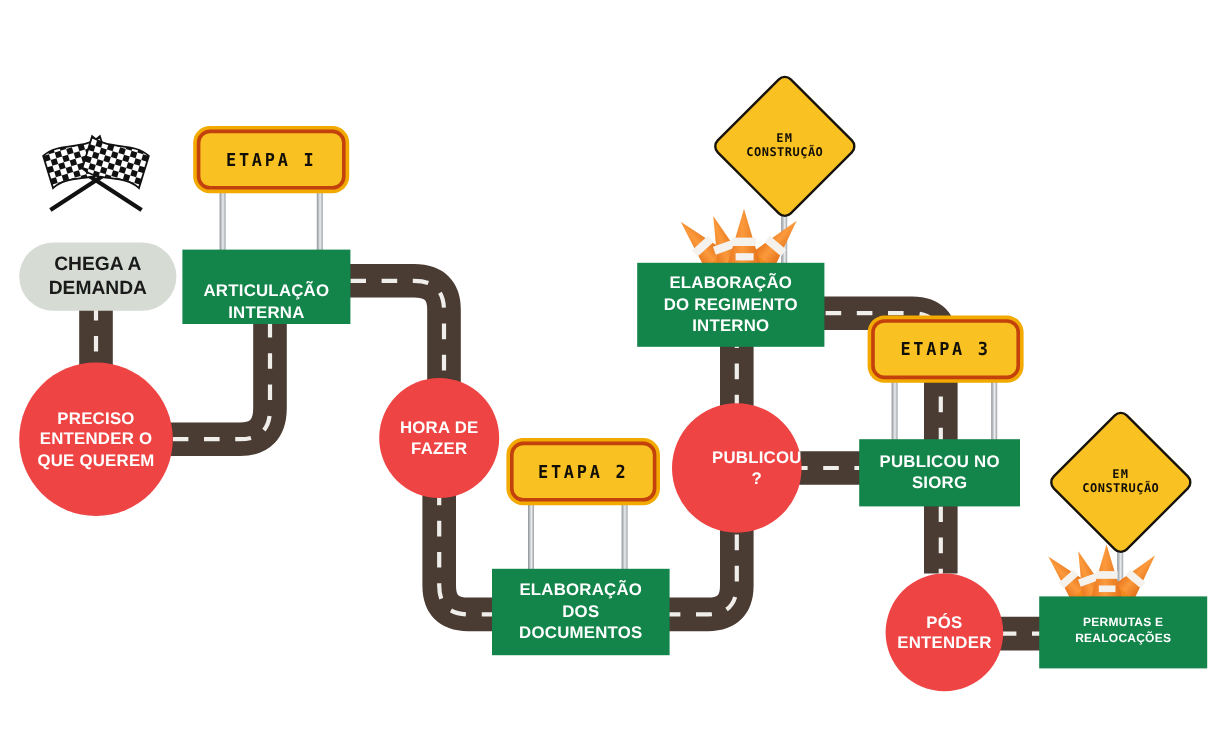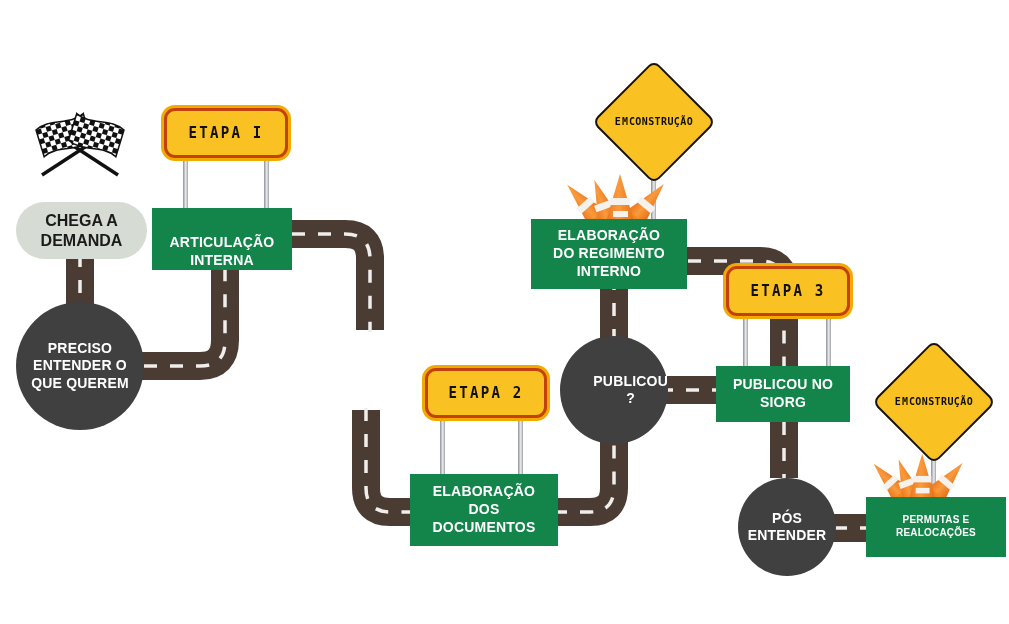--- a/index.html
+++ b/index.html
@@ -24,21 +24,21 @@
     width: 1009px;
     height: 624px;
   }
   #roadsvg { z-index: 1; }
   #iconsvg { z-index: 5; pointer-events: none; }
 
   
   .circle-node {
     position: absolute;
     border-radius: 50%;
-    background: #404040;
+    background: #ef4444;
     color: #ffffff;
     display: flex;
     align-items: center;
     justify-content: center;
     text-align: center;
     font-weight: bold;
     letter-spacing: 0.2px;
     line-height: 1.22;
     z-index: 3;
   }
@@ -114,20 +114,21 @@
     border: 2px solid #17130a;
     transform: rotate(45deg);
     border-radius: 8px;
     box-sizing: border-box;
   }
   .diamond-text {
     position: absolute;
     left: 0; top: 0;
     width: 100%; height: 100%;
     display: flex;
+    flex-direction: column;
     align-items: center;
     justify-content: center;
     color: #120f06;
     font-family: "DejaVu Sans Mono", monospace;
     font-weight: bold;
     line-height: 1.22;
     text-align: center;
   }
   .diamond-text .l1 { font-size: 10px; letter-spacing: 1px; }
   .diamond-text .l2 { font-size: 10px; letter-spacing: 0.4px; }
@@ -266,20 +267,26 @@
   </div>
 
   <div class="circle-node" style="left:16px; top:302px; width:128px; height:128px; font-size:14px;">
     <div>
       <div>PRECISO</div>
       <div>ENTENDER O</div>
       <div>QUE QUEREM</div>
     </div>
   </div>
 
+  <div class="circle-node" style="left:316px; top:315px; width:100px; height:100px; font-size:14px;">
+    <div>
+      <div>HORA DE</div>
+      <div>FAZER</div>
+    </div>
+  </div>
 
   <div class="circle-node" style="left:560px; top:336px; width:108px; height:108px; font-size:14px;justify-content:flex-end;">
     <div>
       <div>PUBLICOU</div>
       <div>?</div>
     </div>
   </div>
 
   <div class="circle-node" style="left:738px; top:478px; width:98px; height:98px; font-size:14px;">
     <div>

